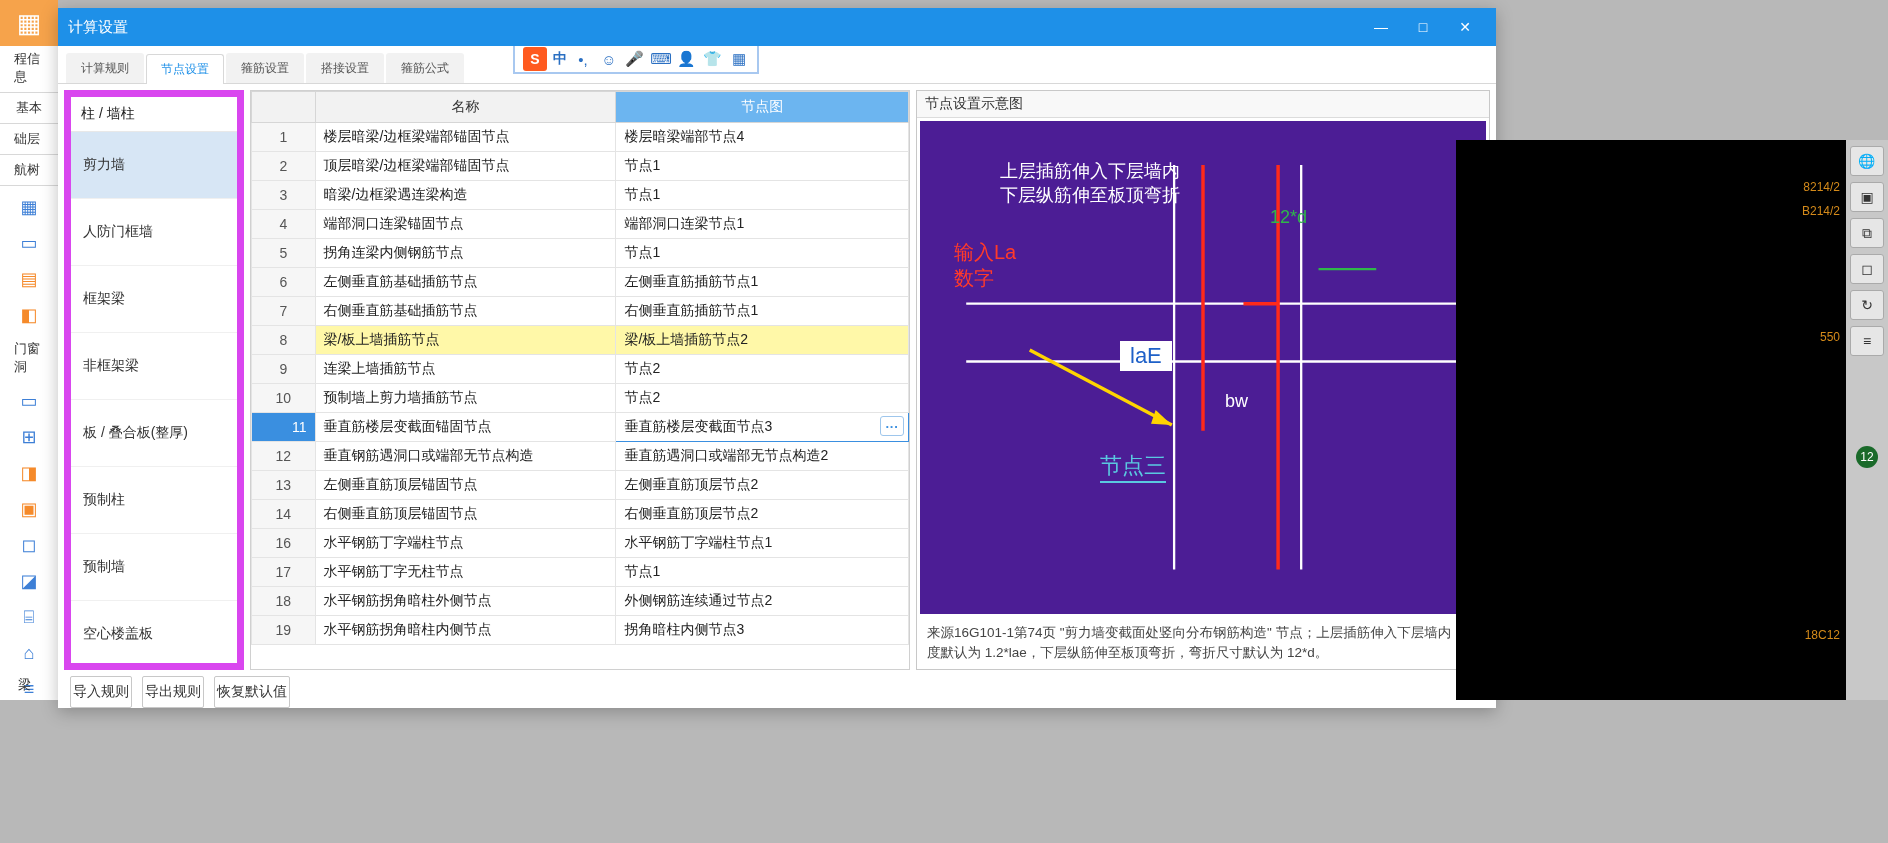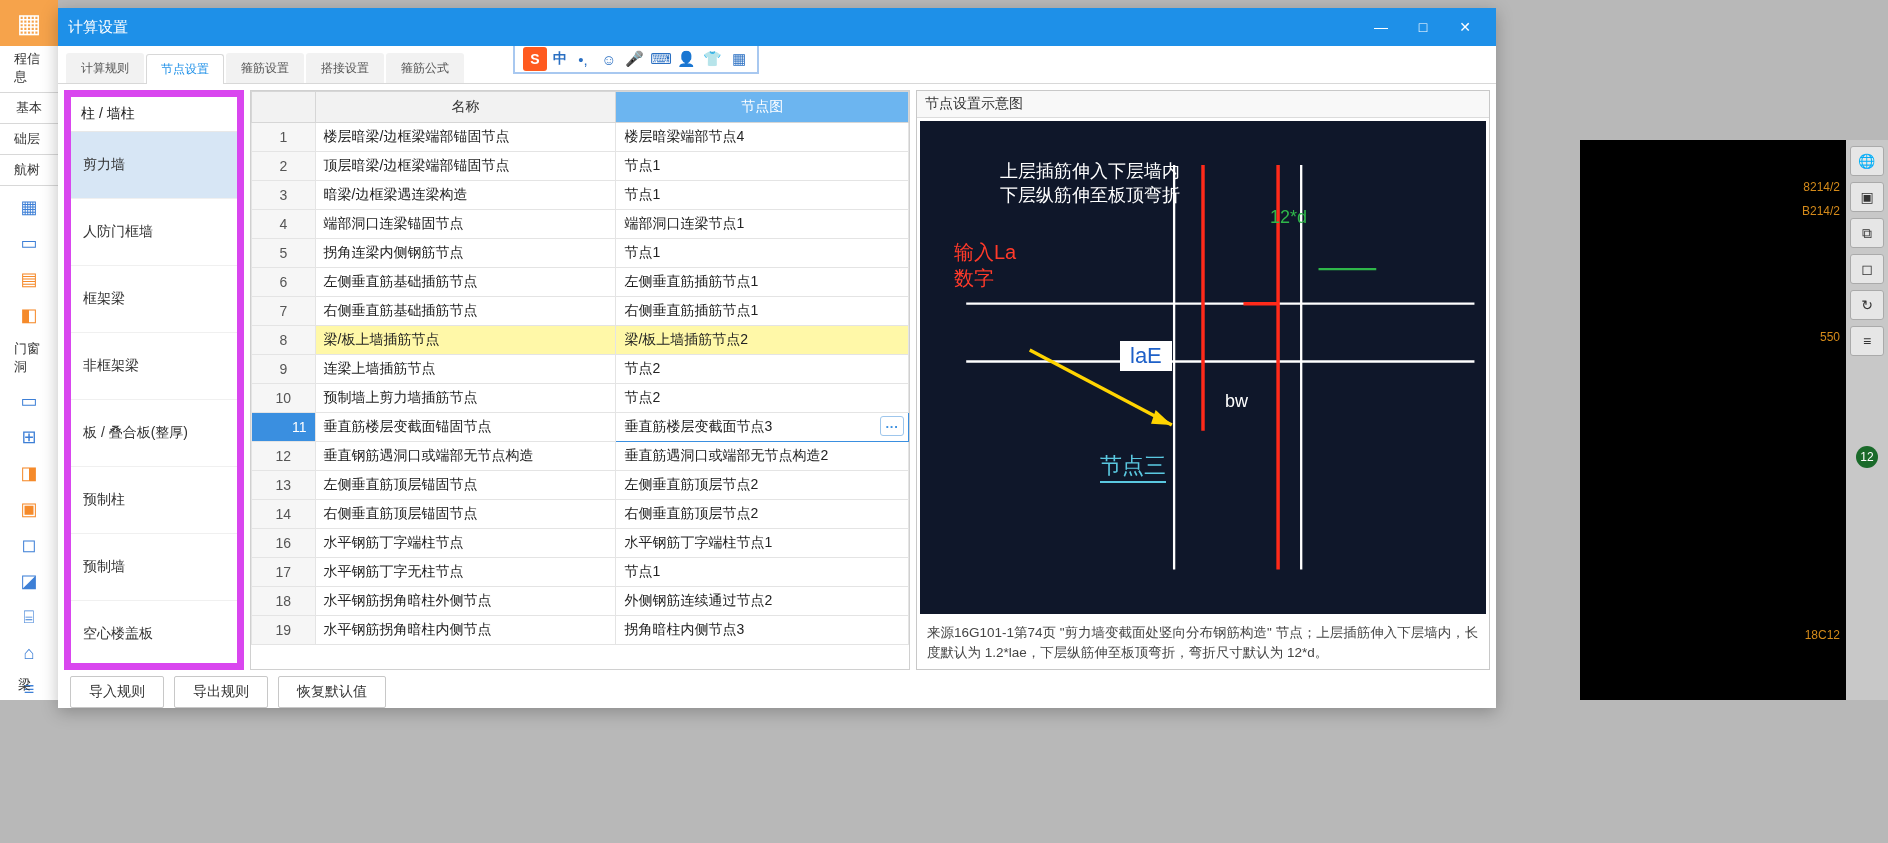--- a/index.html
+++ b/index.html
@@ -49,35 +49,35 @@
 .tbl td { padding: 5px 8px; border: 1px solid #e4e4e4; color: #222; }
 .tbl td.num { width: 34px; text-align: center; background: #f6f6f6; color:#555; }
 .tbl tr.hl td:not(.num) { background: #fff8a8; }
 .tbl tr.sel td.num { background: #3a8fe0; color: #fff; padding-left: 40px; }
 .tbl tr.sel td.valcell { border: 1px solid #3a8fe0; position: relative; }
 .tbl .ellipsis-btn { position:absolute; right:4px; top:3px; width:24px; height:20px; border:1px solid #9ec6ec; border-radius:3px; display:flex; align-items:center; justify-content:center; color:#3a8fe0; font-weight:bold; font-size:13px; background:#fff; }
 
 
 .preview { flex: 1; border: 1px solid #c8c8c8; display: flex; flex-direction: column; }
 .preview .phdr { font-size: 14px; padding: 4px 8px; color: #333; border-bottom: 1px solid #dcdcdc; background:#f8f8f8; }
-.preview .canvas { flex: 1; position: relative; background: #0f172a; margin: 3px; }
+.preview .canvas { flex: 1; position: relative; background: #4c1d95; margin: 3px; }
 .preview .desc { font-size: 13.5px; color: #444; padding: 6px 10px; line-height: 1.5; }
 
 
 .canvas .cl { position: absolute; font-size: 18px; color: #fff; white-space: nowrap; }
 .canvas .green { color: #2fb74a; }
 .canvas .red { color: #ff3a2a; }
 .canvas .cyan { color: #5ac8e0; border-bottom: 2px solid #5ac8e0; }
 
 
 .footer { position: absolute; left: 70px; top: 676px; display: flex; gap: 10px; }
-.footer .btn { padding: 6px 18px; font-size: 14px; background: #fff; border: 1px solid #c8c8c8; border-radius: 2px; color: #333; }
-
-
-.cadstrip { position: absolute; right: 42px; top: 140px; width: 266px; height: 560px; background: #000; margin-left: 36px; }
+.footer .btn { padding: 6px 2px; font-size: 14px; background: #fff; border: 1px solid #c8c8c8; border-radius: 2px; color: #333; }
+
+
+.cadstrip { position: absolute; right: 42px; top: 140px; width: 390px; height: 560px; background: #000; margin-left: 36px; }
 .cadstrip .gl { position:absolute; color:#d48a1a; font-size:12px; }
 .cadtools { position: absolute; right: 0; top: 140px; width: 42px; height: 560px; background: #c8c8c8; display:flex; flex-direction:column; align-items:center; gap:6px; padding-top:6px; }
 .cadtools .tool { width:34px; height:30px; background:#e6e6e6; border:1px solid #aaa; border-radius:3px; display:flex; align-items:center; justify-content:center; font-size:14px; color:#333; }
 .cadtools .badge12 { width:22px; height:22px; border-radius:50%; background:#1a6a2a; color:#fff; display:flex; align-items:center; justify-content:center; font-size:12px; margin-top:84px; }
 
 
 .catlist::-webkit-scrollbar, .tablewrap::-webkit-scrollbar { width: 12px; }
 .catlist::-webkit-scrollbar-thumb, .tablewrap::-webkit-scrollbar-thumb { background: #c4c4c4; }
 </style>
 </head>

